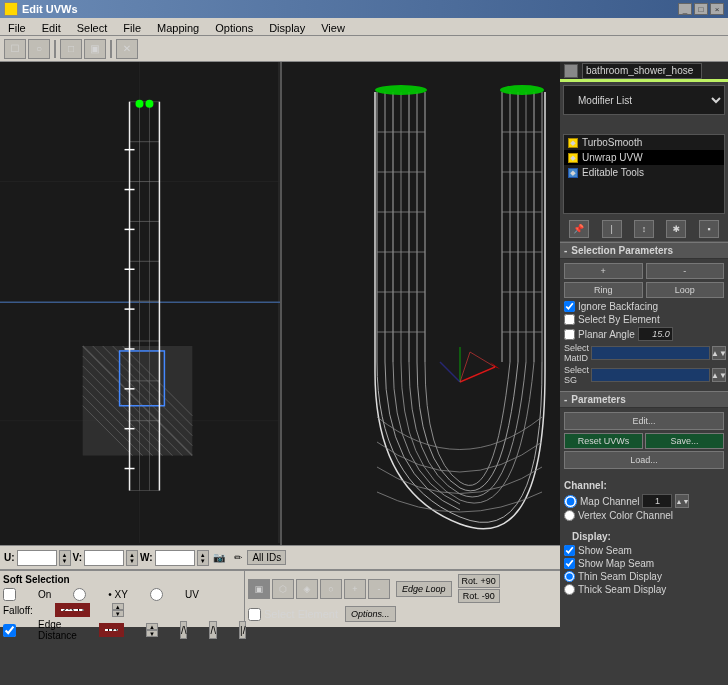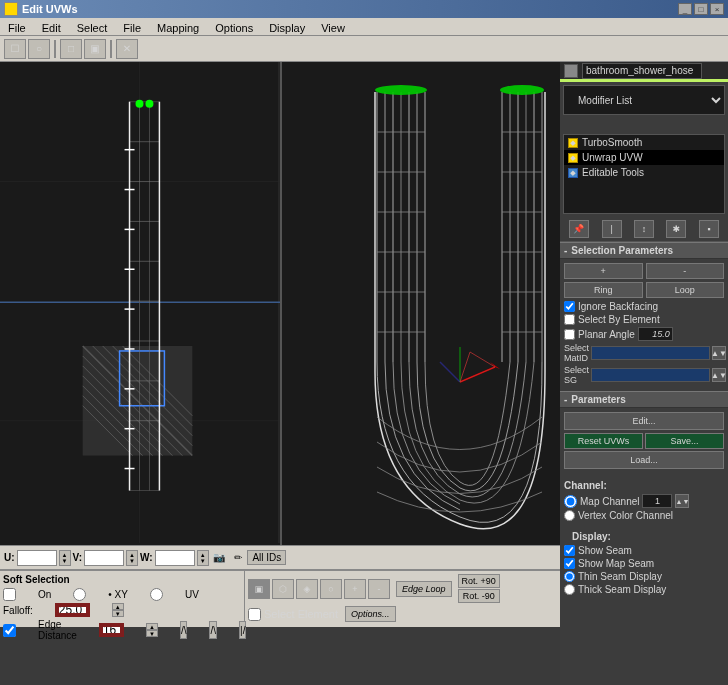--- a/index.html
+++ b/index.html
@@ -438,21 +438,21 @@
       align-items: center;
       gap: 22px;
       font-size: 10px;
       color: #000;
       margin-bottom: 2px;
     }
     .soft-input {
       width: 35px;
       height: 14px;
       background: #fff;
-      border: 4px solid #7f1d1d;
+      border: 6px solid #7f1d1d;
       font-size: 12px;
     }
     .spin-group {
       display: flex;
       flex-direction: column;
     }
     .spin-btn {
       width: 12px;
       height: 7px;
       background: #c0bdb5;

